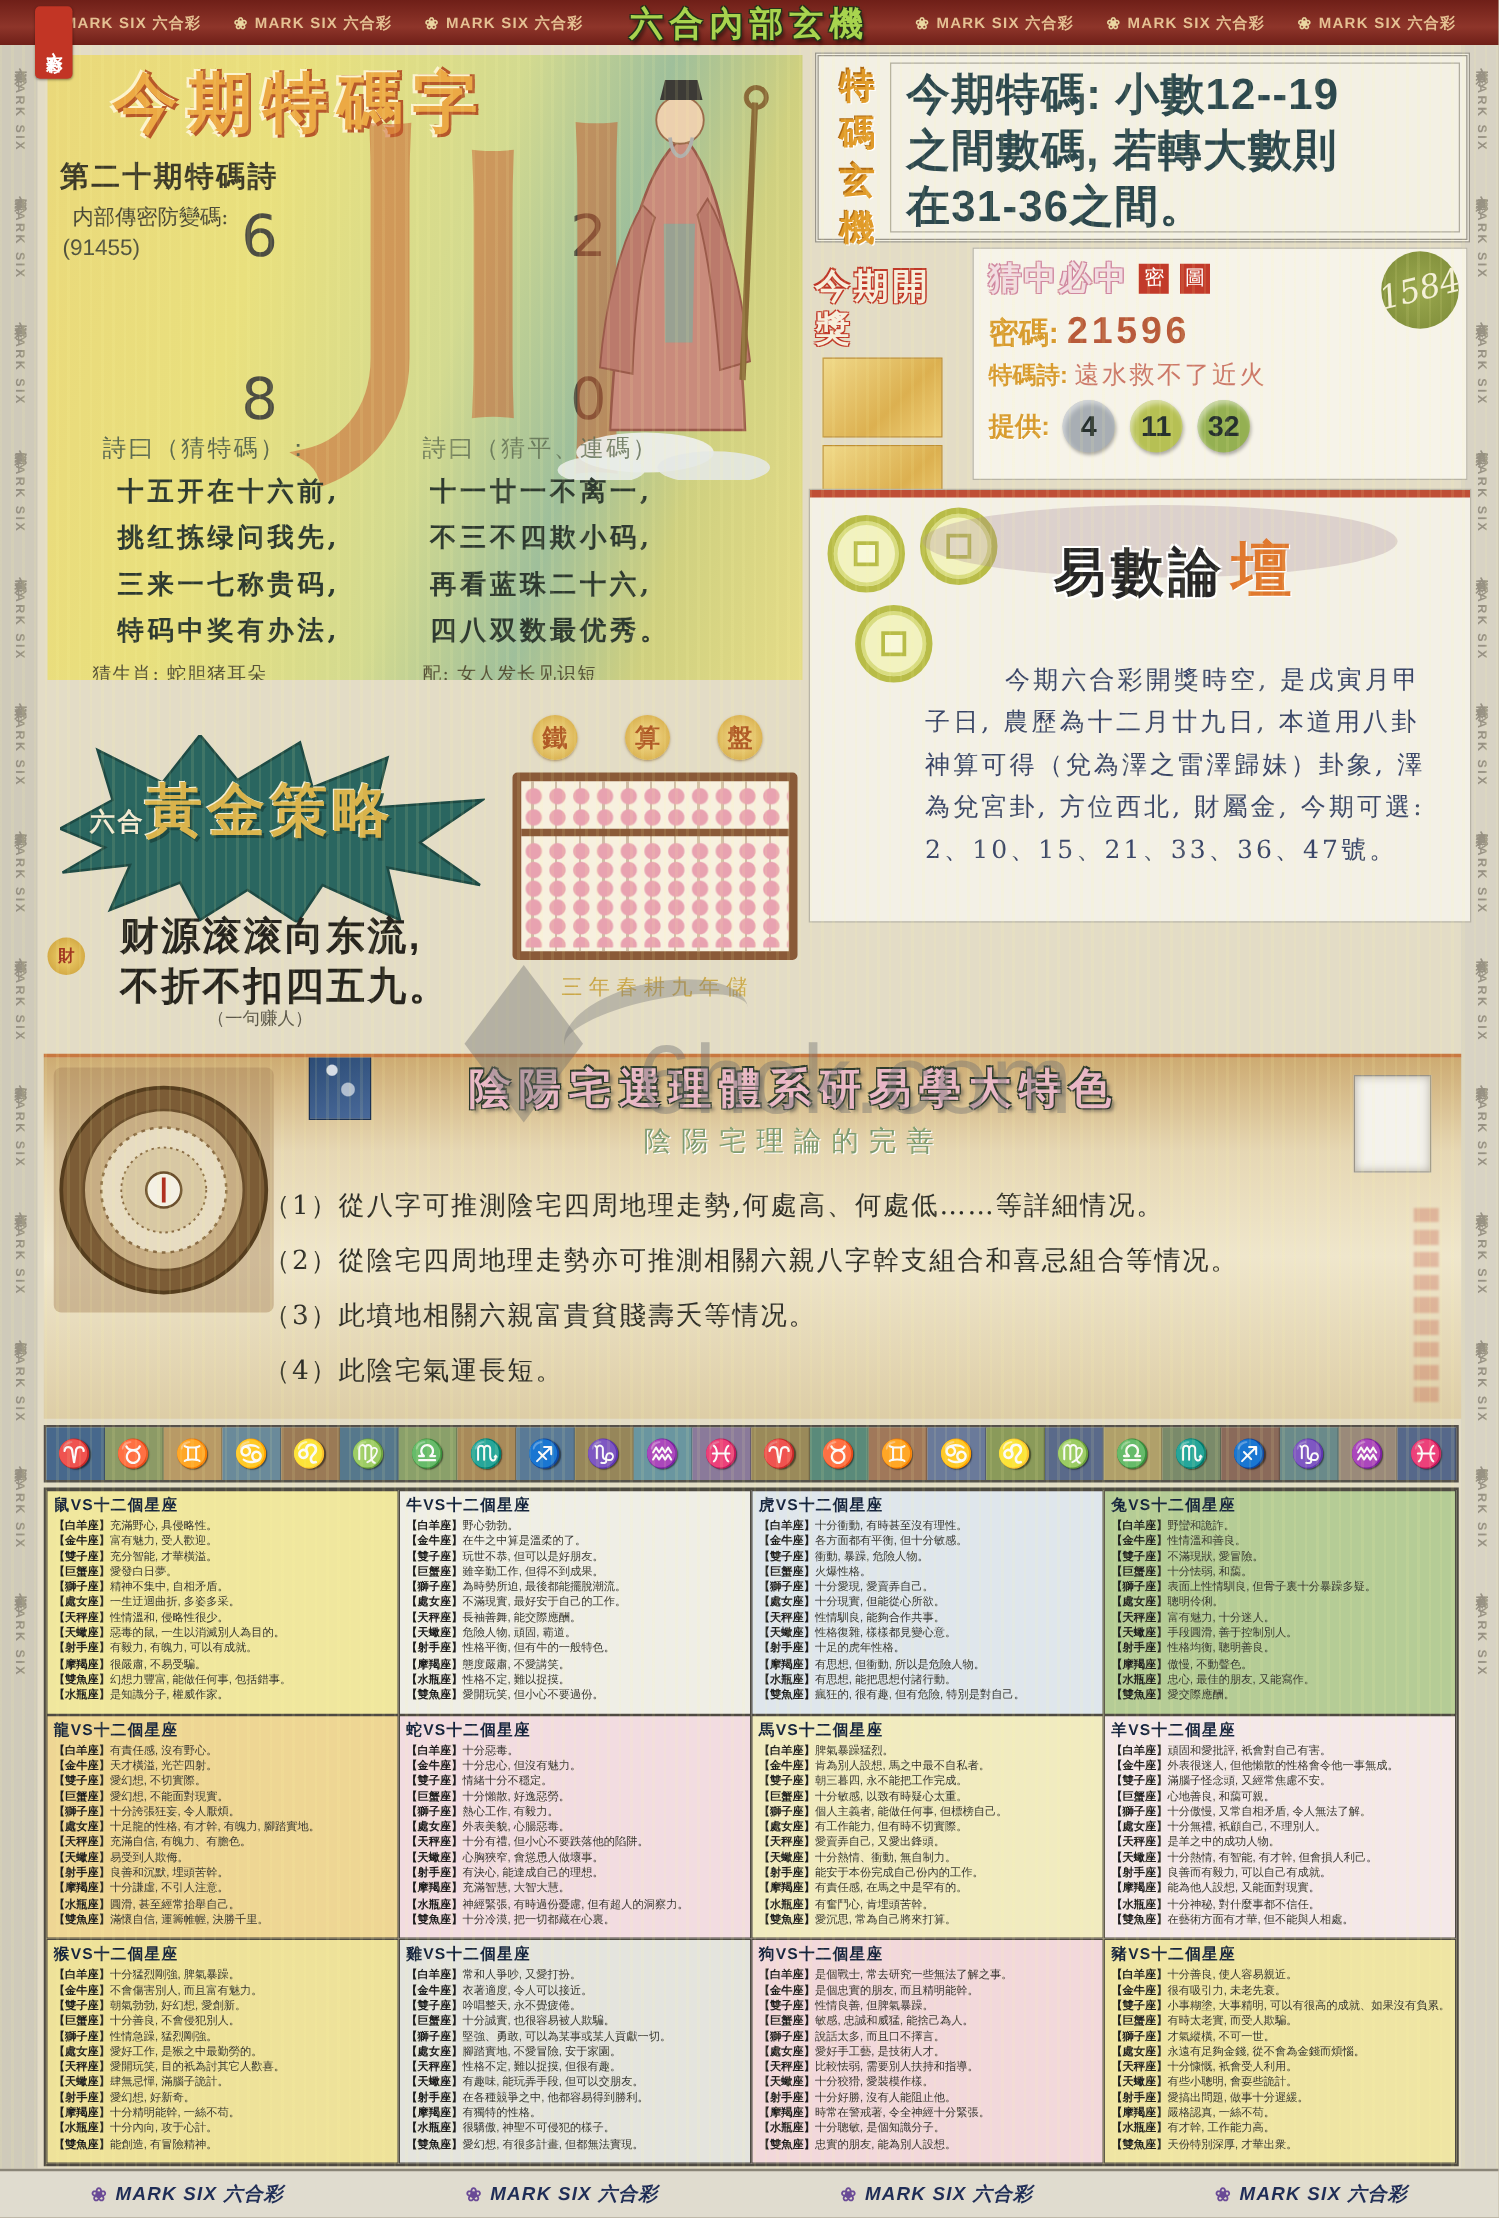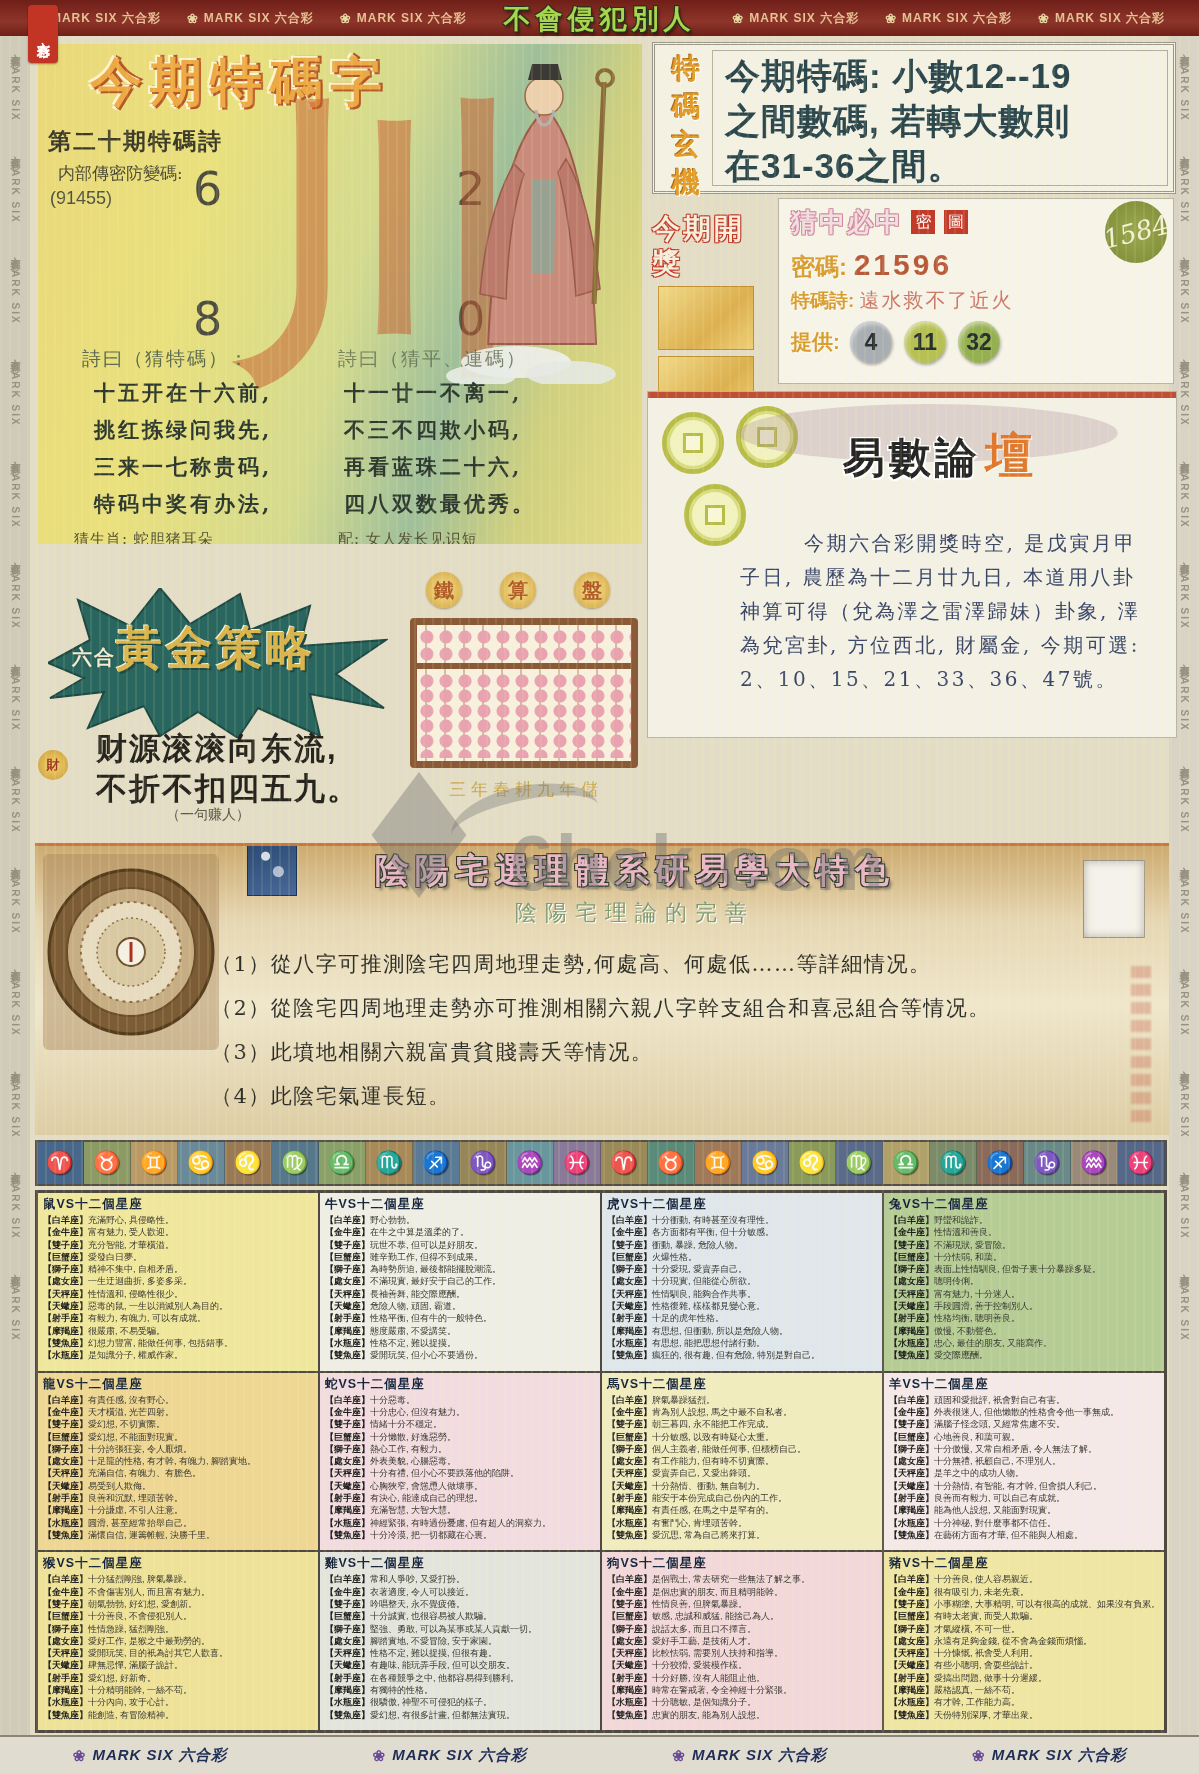--- a/index.html
+++ b/index.html
@@ -149,21 +149,21 @@
         font-family:"DejaVu Serif",serif;}
   .f-photo{position:absolute;left:1048px;top:14px;width:62px;height:78px;background:#f4f2ec;
         border:1px solid #9a9488;box-shadow:inset 0 0 8px rgba(120,110,90,.5);}
   .f-redcol{position:absolute;left:1096px;top:120px;width:20px;height:160px;
         background:repeating-linear-gradient(180deg,rgba(190,70,50,.28) 0 12px,rgba(0,0,0,0) 12px 18px);filter:blur(1px);}
   .watermark{position:absolute;left:380px;top:778px;z-index:4;pointer-events:none;}
   .wm-diamond{position:absolute;left:0;top:18px;width:78px;height:78px;background:rgba(110,110,110,.40);
         transform:rotate(45deg) skew(8deg,8deg);}
   .wm-swoosh{position:absolute;left:70px;top:8px;width:150px;height:70px;border-radius:50%;
         border-top:14px solid rgba(120,120,120,.38);transform:rotate(-12deg);}
-  .wm-text{position:absolute;left:130px;top:40px;font-size:78px;font-weight:bold;
+  .wm-text{position:absolute;left:130px;top:40px;font-size:78px;font-weight:normal;
         color:rgba(115,115,115,.42);letter-spacing:2px;}
   
   .iconstrip{position:absolute;left:35px;top:1140px;width:1132px;height:46px;display:flex;
         border:2px solid #55504a;}
   .icell{flex:1;display:flex;align-items:center;justify-content:center;font-size:22px;color:#f0ece0;
         border-right:1px solid rgba(40,40,40,.35);text-shadow:1px 1px 1px rgba(0,0,0,.5);}
   
   .zgrid{position:absolute;left:35px;top:1190px;width:1132px;height:543px;display:grid;
         grid-template-columns:repeat(4,1fr);grid-template-rows:repeat(3,1fr);border:2px solid #4e4a42;}
   .zbox{border:1.5px solid #4e4a42;padding:3px 5px 0 5px;overflow:hidden;}
@@ -186,21 +186,21 @@
         </span>
         <span class="logo">
           <span class="logo-ic">❀</span>
           <span>MARK SIX 六合彩</span>
         </span>
         <span class="logo">
           <span class="logo-ic">❀</span>
           <span>MARK SIX 六合彩</span>
         </span>
       </div>
-    <div class="center-title">不會侵犯別人</div>
+    <div class="center-title">六合內部玄機</div>
     <div class="logo-row">
 
     <span class="logo">
           <span class="logo-ic">❀</span>
           <span>MARK SIX 六合彩</span>
         </span>
         <span class="logo">
           <span class="logo-ic">❀</span>
           <span>MARK SIX 六合彩</span>
         </span>

